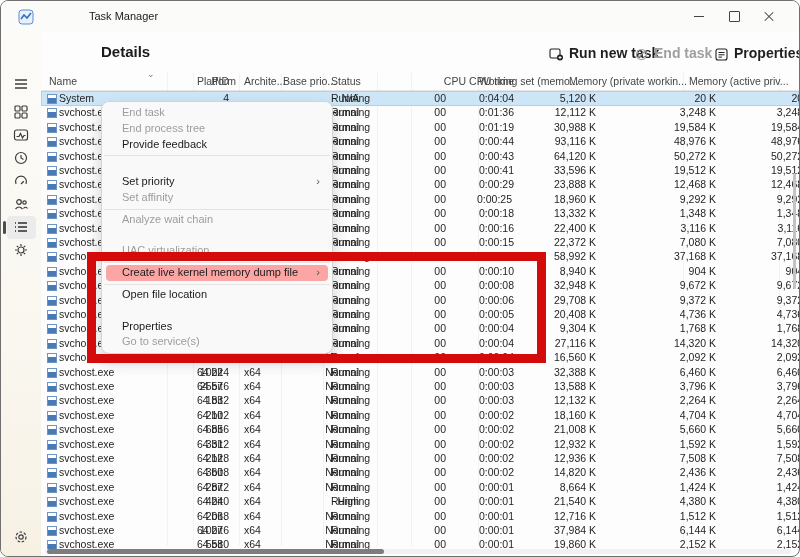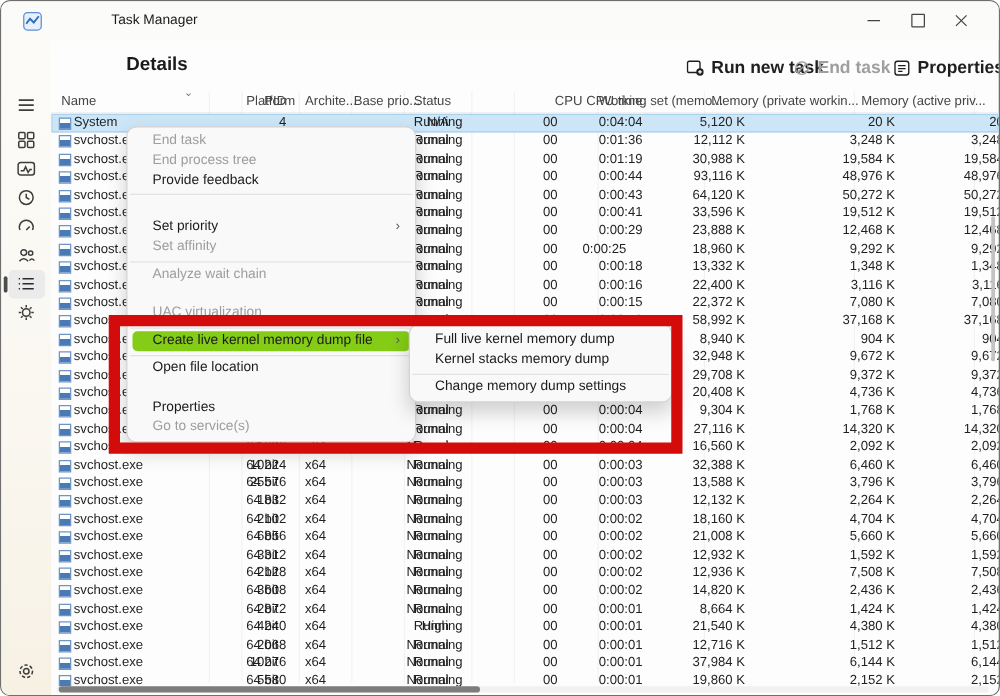--- a/index.html
+++ b/index.html
@@ -43,21 +43,21 @@
   #hscroll-track{position:absolute;left:44px;top:548px;width:746px;height:5px;background:#f1f1f1;border-radius:3px;}
   #hscroll-thumb{position:absolute;left:2px;top:0;width:337px;height:5px;background:#7d7d7d;border-radius:3px;}
   
   .menu{position:absolute;background:#f9f9f9;border:1px solid #d4d4d4;border-radius:8px;box-shadow:0 8px 16px rgba(0,0,0,0.18);z-index:5;}
   #context-menu{left:100px;top:100px;width:230px;}
   #submenu{left:326px;top:258px;width:209px;z-index:6;}
   .mi{position:absolute;left:4px;width:calc(100% - 8px);height:15.8px;line-height:15.8px;font-size:11px;color:#1b1b1b;border-radius:4px;}
   .mi .lbl{position:absolute;left:16px;white-space:nowrap;}
   .mi .arr{position:absolute;right:8px;top:0;font-size:11px;color:#5a5a5a;}
   .mi.disabled{color:#9d9d9d;}
-  .mi.hl{background:#84cc16;}
+  .mi.hl{background:#fca5a5;}
   .msep{position:absolute;left:2px;width:calc(100% - 4px);height:1px;background:#e3e3e3;}
   
   #red-rect{position:absolute;left:86px;top:251px;width:459px;height:111px;border:9px solid #d40b0b;box-sizing:border-box;z-index:10;}
 </style>
 </head>
 <body>
 
 <div id="window">
 
   <div id="titlebar">
@@ -315,21 +315,21 @@
       </div>
       <div class="row" style="top: 100.8px;">
         <span class="picon"></span>
         <span class="cell" style="left: 18px;">svchost.exe</span>
         <span class="cell" style="right: 570px;">1612</span>
         <span class="cell" style="left: 156px;">64 bit</span>
         <span class="cell" style="left: 203px;">x64</span>
         <span class="cell" style="right: 440px;">Normal</span>
         <span class="cell" style="left: 290px;">Running</span>
         <span class="cell" style="right: 353px;">00</span>
-        <span class="cell" style="right: 298px; margin-left: 12px;">0:00:25</span>
+        <span class="cell" style="right: 287px; margin-left: 12px;">0:00:25</span>
         <span class="cell" style="right: 203px;">18,960 K</span>
         <span class="cell" style="right: 83px;">9,292 K</span>
         <span class="cell" style="right: -14px;">9,292 K</span>
       </div>
       <div class="row" style="top: 115.2px;">
         <span class="picon"></span>
         <span class="cell" style="left: 18px;">svchost.exe</span>
         <span class="cell" style="right: 570px;">2456</span>
         <span class="cell" style="left: 156px;">64 bit</span>
         <span class="cell" style="left: 203px;">x64</span>
@@ -705,28 +705,16 @@
         <span class="lbl">Open file location</span>
       </div>
       <div class="mi" style="top: 216.6px;">
         <span class="lbl">Properties</span>
       </div>
       <div class="mi disabled" style="top: 232.4px;">
         <span class="lbl">Go to service(s)</span>
       </div>
     </div>
 
-  <div id="submenu" class="menu" style="height: 61.4px;">
-      <div class="mi" style="top: 4px;">
-        <span class="lbl">Full live kernel memory dump</span>
-      </div>
-      <div class="mi" style="top: 19.8px;">
-        <span class="lbl">Kernel stacks memory dump</span>
-      </div>
-      <div class="msep" style="top: 38.6px;"></div>
-      <div class="mi" style="top: 41.6px;">
-        <span class="lbl">Change memory dump settings</span>
-      </div>
-    </div>
 
   <div id="red-rect"></div>
 
 </div>
 
 </body></html>

